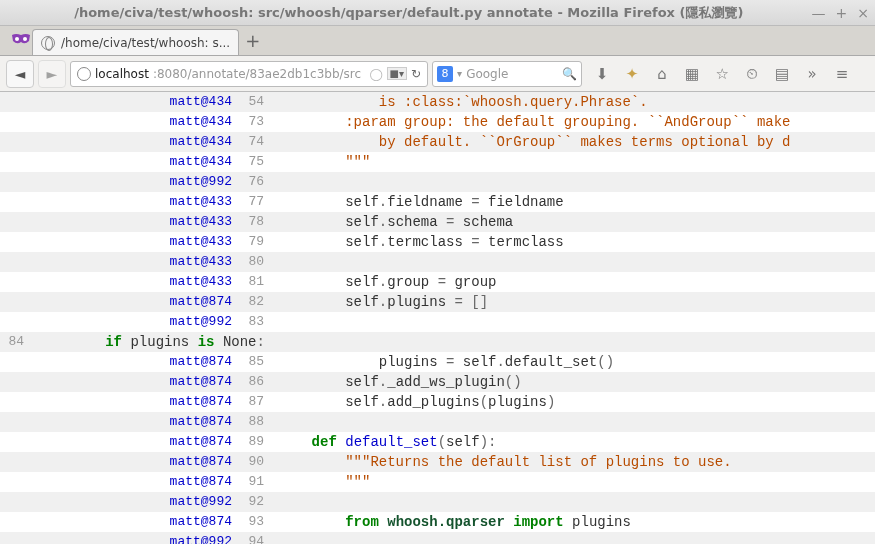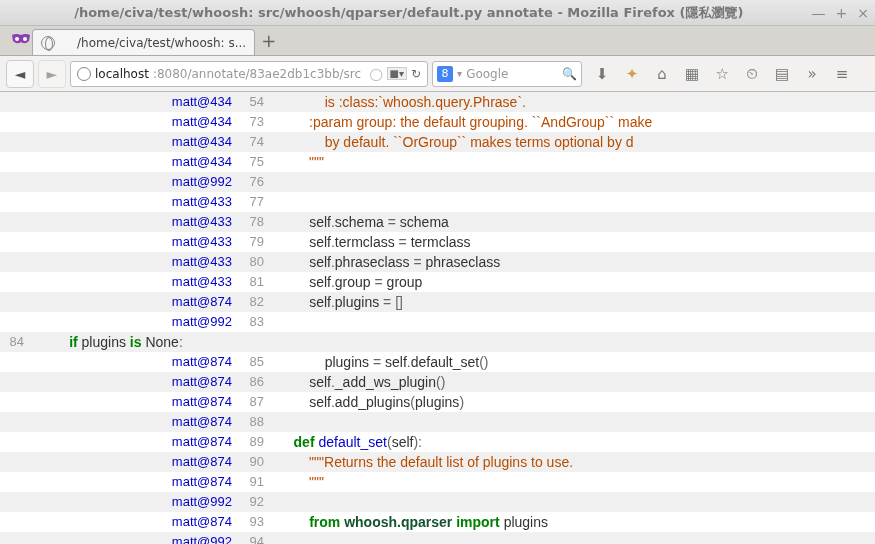--- a/index.html
+++ b/index.html
@@ -7,41 +7,41 @@
   
   .window { width: 875px; height: 544px; display: flex; flex-direction: column; background: #fff; }
   
   .titlebar { height: 26px; background: linear-gradient(#e8e8e8,#d8d8d8); display: flex; align-items: center; padding: 0 6px; font-size: 13px; color: #666; border-bottom: 1px solid #bbb; }
   .titlebar .title { flex: 1; text-align: center; font-weight: bold; color: #777; }
   .titlebar .winbtns { display: flex; gap: 10px; color: #888; font-size: 14px; }
   
   .mask-icon { width: 22px; height: 14px; position: relative; }
   
   .tabbar { height: 30px; background: #d7d5d0; display: flex; align-items: flex-end; padding: 0 4px; border-bottom: 1px solid #aaa; }
-  .tab { height: 26px; background: #f5f5f5; border: 1px solid #aaa; border-bottom: none; border-radius: 4px 4px 0 0; display: flex; align-items: center; padding: 0 8px; font-size: 12px; color: #444; margin-left: 28px; gap: 22px; min-width: 190px; }
+  .tab { height: 26px; background: #f5f5f5; border: 1px solid #aaa; border-bottom: none; border-radius: 4px 4px 0 0; display: flex; align-items: center; padding: 0 8px; font-size: 12px; color: #444; margin-left: 28px; gap: 6px; min-width: 190px; }
   .tab .globe { width: 14px; height: 14px; border: 1px solid #888; border-radius: 50%; position: relative; }
   .tab .globe::before { content:""; position:absolute; left:3px; top:0; width:6px; height:12px; border:1px solid #888; border-radius:50%; }
   .newtab { margin-left: 6px; font-size: 18px; color: #666; padding-bottom: 4px; }
   .tabbar .mask { position: absolute; left: 10px; top: 32px; }
   
   .navbar { height: 36px; background: #f2f1ef; border-bottom: 1px solid #bbb; display: flex; align-items: center; padding: 0 6px; gap: 4px; }
   .navbtn { width: 28px; height: 28px; border: 1px solid #ccc; border-radius: 4px; background: #f8f8f8; display:flex; align-items:center; justify-content:center; color:#555; font-size: 14px; }
   .navbtn.disabled { opacity: 0.5; }
   .urlbar { flex: 0 0 340px; height: 26px; border: 1px solid #bbb; border-radius: 3px; background: #fff; display: flex; align-items: center; padding: 0 6px; font-size: 12px; gap: 4px; }
   .urlbar .globe { width: 14px; height: 14px; border: 1px solid #888; border-radius: 50%; }
   .urlbar .host { color: #222; }
   .urlbar .path { color: #999; }
   .urlbar .spacer { flex:1; }
   .urlbar .badge { font-size: 10px; background:#eee; border:1px solid #ccc; padding:0 2px; color:#666; }
   .searchbar { flex: 0 0 150px; height: 26px; border: 1px solid #bbb; border-radius: 3px; background:#fff; display:flex; align-items:center; padding:0 4px; font-size:12px; color:#999; gap:4px; }
   .searchbar .g { width:16px; height:16px; background:#4285f4; color:#fff; font-size:11px; display:flex; align-items:center; justify-content:center; border-radius:2px; }
   .toolbar-icons { display:flex; gap:10px; margin-left:6px; color:#777; font-size:15px; align-items:center; }
   .toolbar-icons span { width:20px; text-align:center; }
   
-  .content { flex:1; overflow:hidden; background:#fff; font-family: Liberation Sans, sans-serif; font-size: 14px; }
+  .content { flex:1; overflow:hidden; background:#fff; font-family: Liberation Mono, monospace; font-size: 14px; }
   .row { display:flex; height:20px; line-height:20px; }
   .row.odd { background:#fff; }
   .row.even { background:#f0f0f0; }
   .author { width: 240px; text-align: right; padding-right: 8px; color:#0000cc; font-size: 13px; }
   .lineno { width: 30px; text-align: right; color:#999; padding-right: 6px; font-size: 13px; }
   .code { flex:1; white-space: pre; color:#333; padding-left: 8px; overflow:hidden; }
   .code .kw { color:#008000; font-weight:bold; }
   .code .op { color:#666; }
   .code .self { color:#333; }
   .code .name { color:#333; }
@@ -133,35 +133,35 @@
         <div class="code"><span class="str">        """</span></div>
       </div>
       <div class="row even">
         <div class="author">matt@992</div>
         <div class="lineno">76</div>
         <div class="code"></div>
       </div>
       <div class="row odd">
         <div class="author">matt@433</div>
         <div class="lineno">77</div>
+        <div class="code"><span>        </span><span class="self">self</span><span class="op">.</span><span class="name">fieldname </span><span class="op">= </span><span class="name">fieldname</span></div>
       </div>
       <div class="row even">
         <div class="author">matt@433</div>
         <div class="lineno">78</div>
         <div class="code"><span>        </span><span class="self">self</span><span class="op">.</span><span class="name">schema </span><span class="op">= </span><span class="name">schema</span></div>
       </div>
       <div class="row odd">
         <div class="author">matt@433</div>
         <div class="lineno">79</div>
         <div class="code"><span>        </span><span class="self">self</span><span class="op">.</span><span class="name">termclass </span><span class="op">= </span><span class="name">termclass</span></div>
       </div>
       <div class="row even">
         <div class="author">matt@433</div>
         <div class="lineno">80</div>
-        <div class="code"><span>        </span><span class="self">self</span><span class="op">.</span><span class="name">phraseclass </span><span class="op">= </span><span class="name">phraseclass</span></div>
       </div>
       <div class="row odd">
         <div class="author">matt@433</div>
         <div class="lineno">81</div>
         <div class="code"><span>        </span><span class="self">self</span><span class="op">.</span><span class="name">group </span><span class="op">= </span><span class="name">group</span></div>
       </div>
       <div class="row even">
         <div class="author">matt@874</div>
         <div class="lineno">82</div>
         <div class="code"><span>        </span><span class="self">self</span><span class="op">.</span><span class="name">plugins </span><span class="op">= []</span></div>

